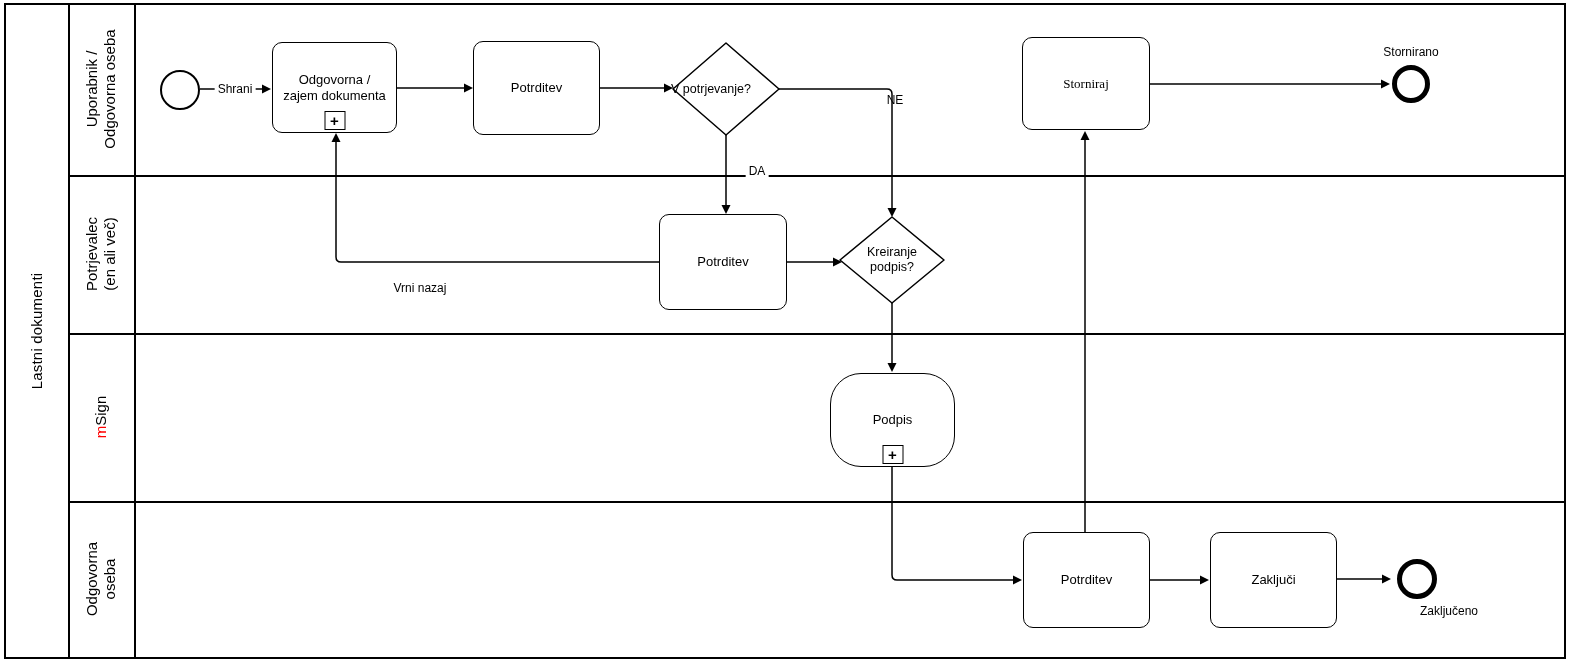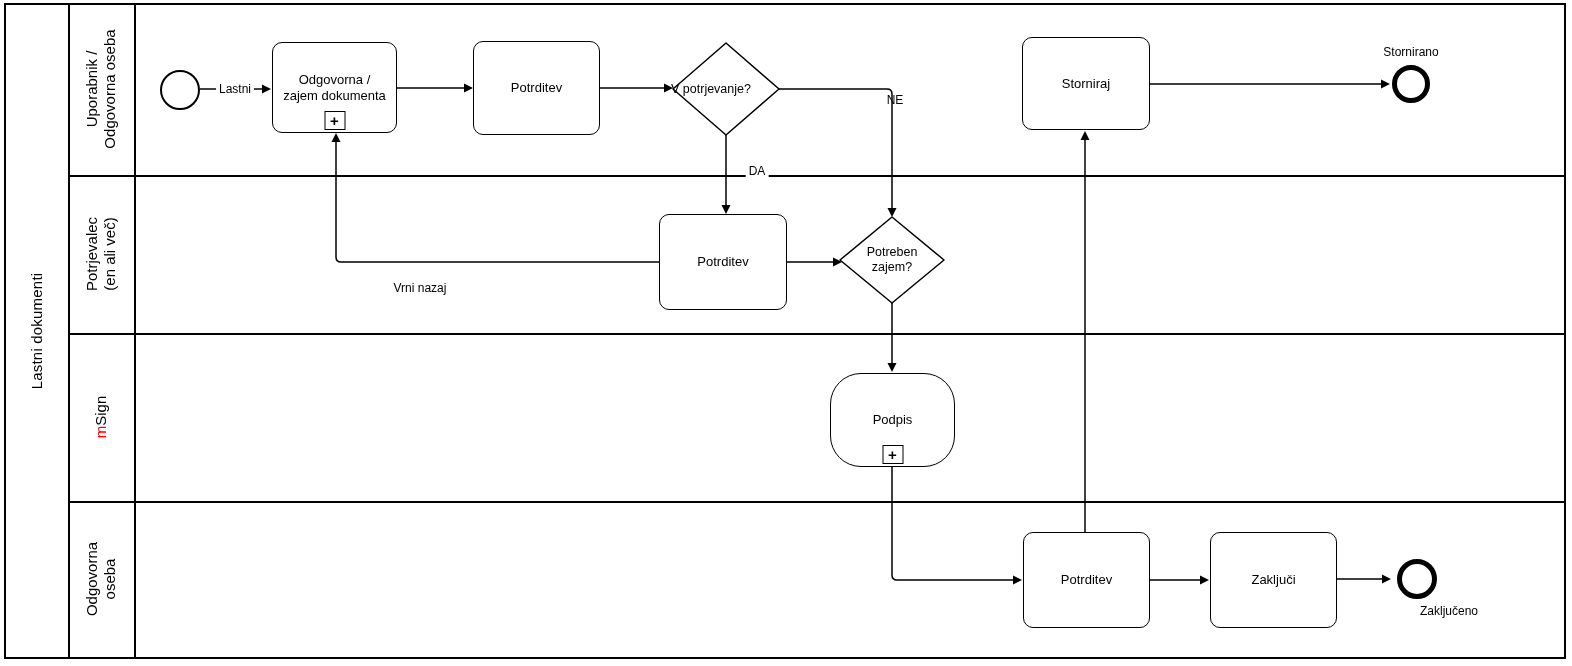--- a/index.html
+++ b/index.html
@@ -115,42 +115,42 @@
       <path d="M1390,84 L1381,79.5 L1381,88.5 Z"></path>
       <path d="M1209,580 L1200,575.5 L1200,584.5 Z"></path>
       <path d="M1391,579 L1382,574.5 L1382,583.5 Z"></path>
     </g>
     <g fill="#fff" stroke="#000" stroke-width="1.5" stroke-linejoin="round">
       <path d="M726,43 L779,89 L726,135 L673,89 Z"></path>
       <path d="M892,217 L944,260 L892,303 L840,260 Z"></path>
     </g>
   </svg>
 
-  <div class="edge-label" style="left:235px;top:89px;">Lastni</div>
+  <div class="edge-label" style="left:235px;top:89px;">Shrani</div>
   <div class="edge-label" style="left:895px;top:100px;background:transparent;">NE</div>
   <div class="edge-label" style="left:757px;top:171px;">DA</div>
   <div class="edge-label" style="left:420px;top:262px;margin-top:26px;">Vrni nazaj</div>
 
   <div class="gw-label" style="left:711px;top:89px;">V potrjevanje?</div>
-  <div class="gw-label" style="left:892px;top:260px;white-space:normal;width:86px;">Potreben zajem?</div>
+  <div class="gw-label" style="left:892px;top:260px;white-space:normal;width:86px;">Kreiranje podpis?</div>
 
   <div class="event-start"></div>
   <div class="event-end" style="left:1392px;top:65px;width:38px;height:38px;"></div>
   <div class="event-end" style="left:1397px;top:559px;width:40px;height:40px;"></div>
   <div class="event-label" style="left:1411px;top:52px;">Stornirano</div>
   <div class="event-label" style="left:1449px;top:611px;">Zaključeno</div>
 
   <div class="task" style="left:272px;top:42px;width:125px;height:91px;">
     <div class="lbl">Odgovorna / zajem dokumenta</div>
     <div class="sub-marker">+</div>
   </div>
   <div class="task" style="left:473px;top:41px;width:127px;height:94px;">
     <div class="lbl">Potrditev</div>
   </div>
-  <div class="task" style="left:1022px;top:37px;width:128px;height:93px;">
+  <div class="task" style="left:1022px;top:37px;width:128px;height:93px;font-family:Liberation Serif, serif;">
     <div class="lbl">Storniraj</div>
   </div>
   <div class="task" style="left:659px;top:214px;width:128px;height:96px;">
     <div class="lbl">Potrditev</div>
   </div>
   <div class="task" style="left:830px;top:373px;width:125px;height:94px;border-radius:31px;">
     <div class="lbl">Podpis</div>
     <div class="sub-marker">+</div>
   </div>
   <div class="task" style="left:1023px;top:532px;width:127px;height:96px;">

